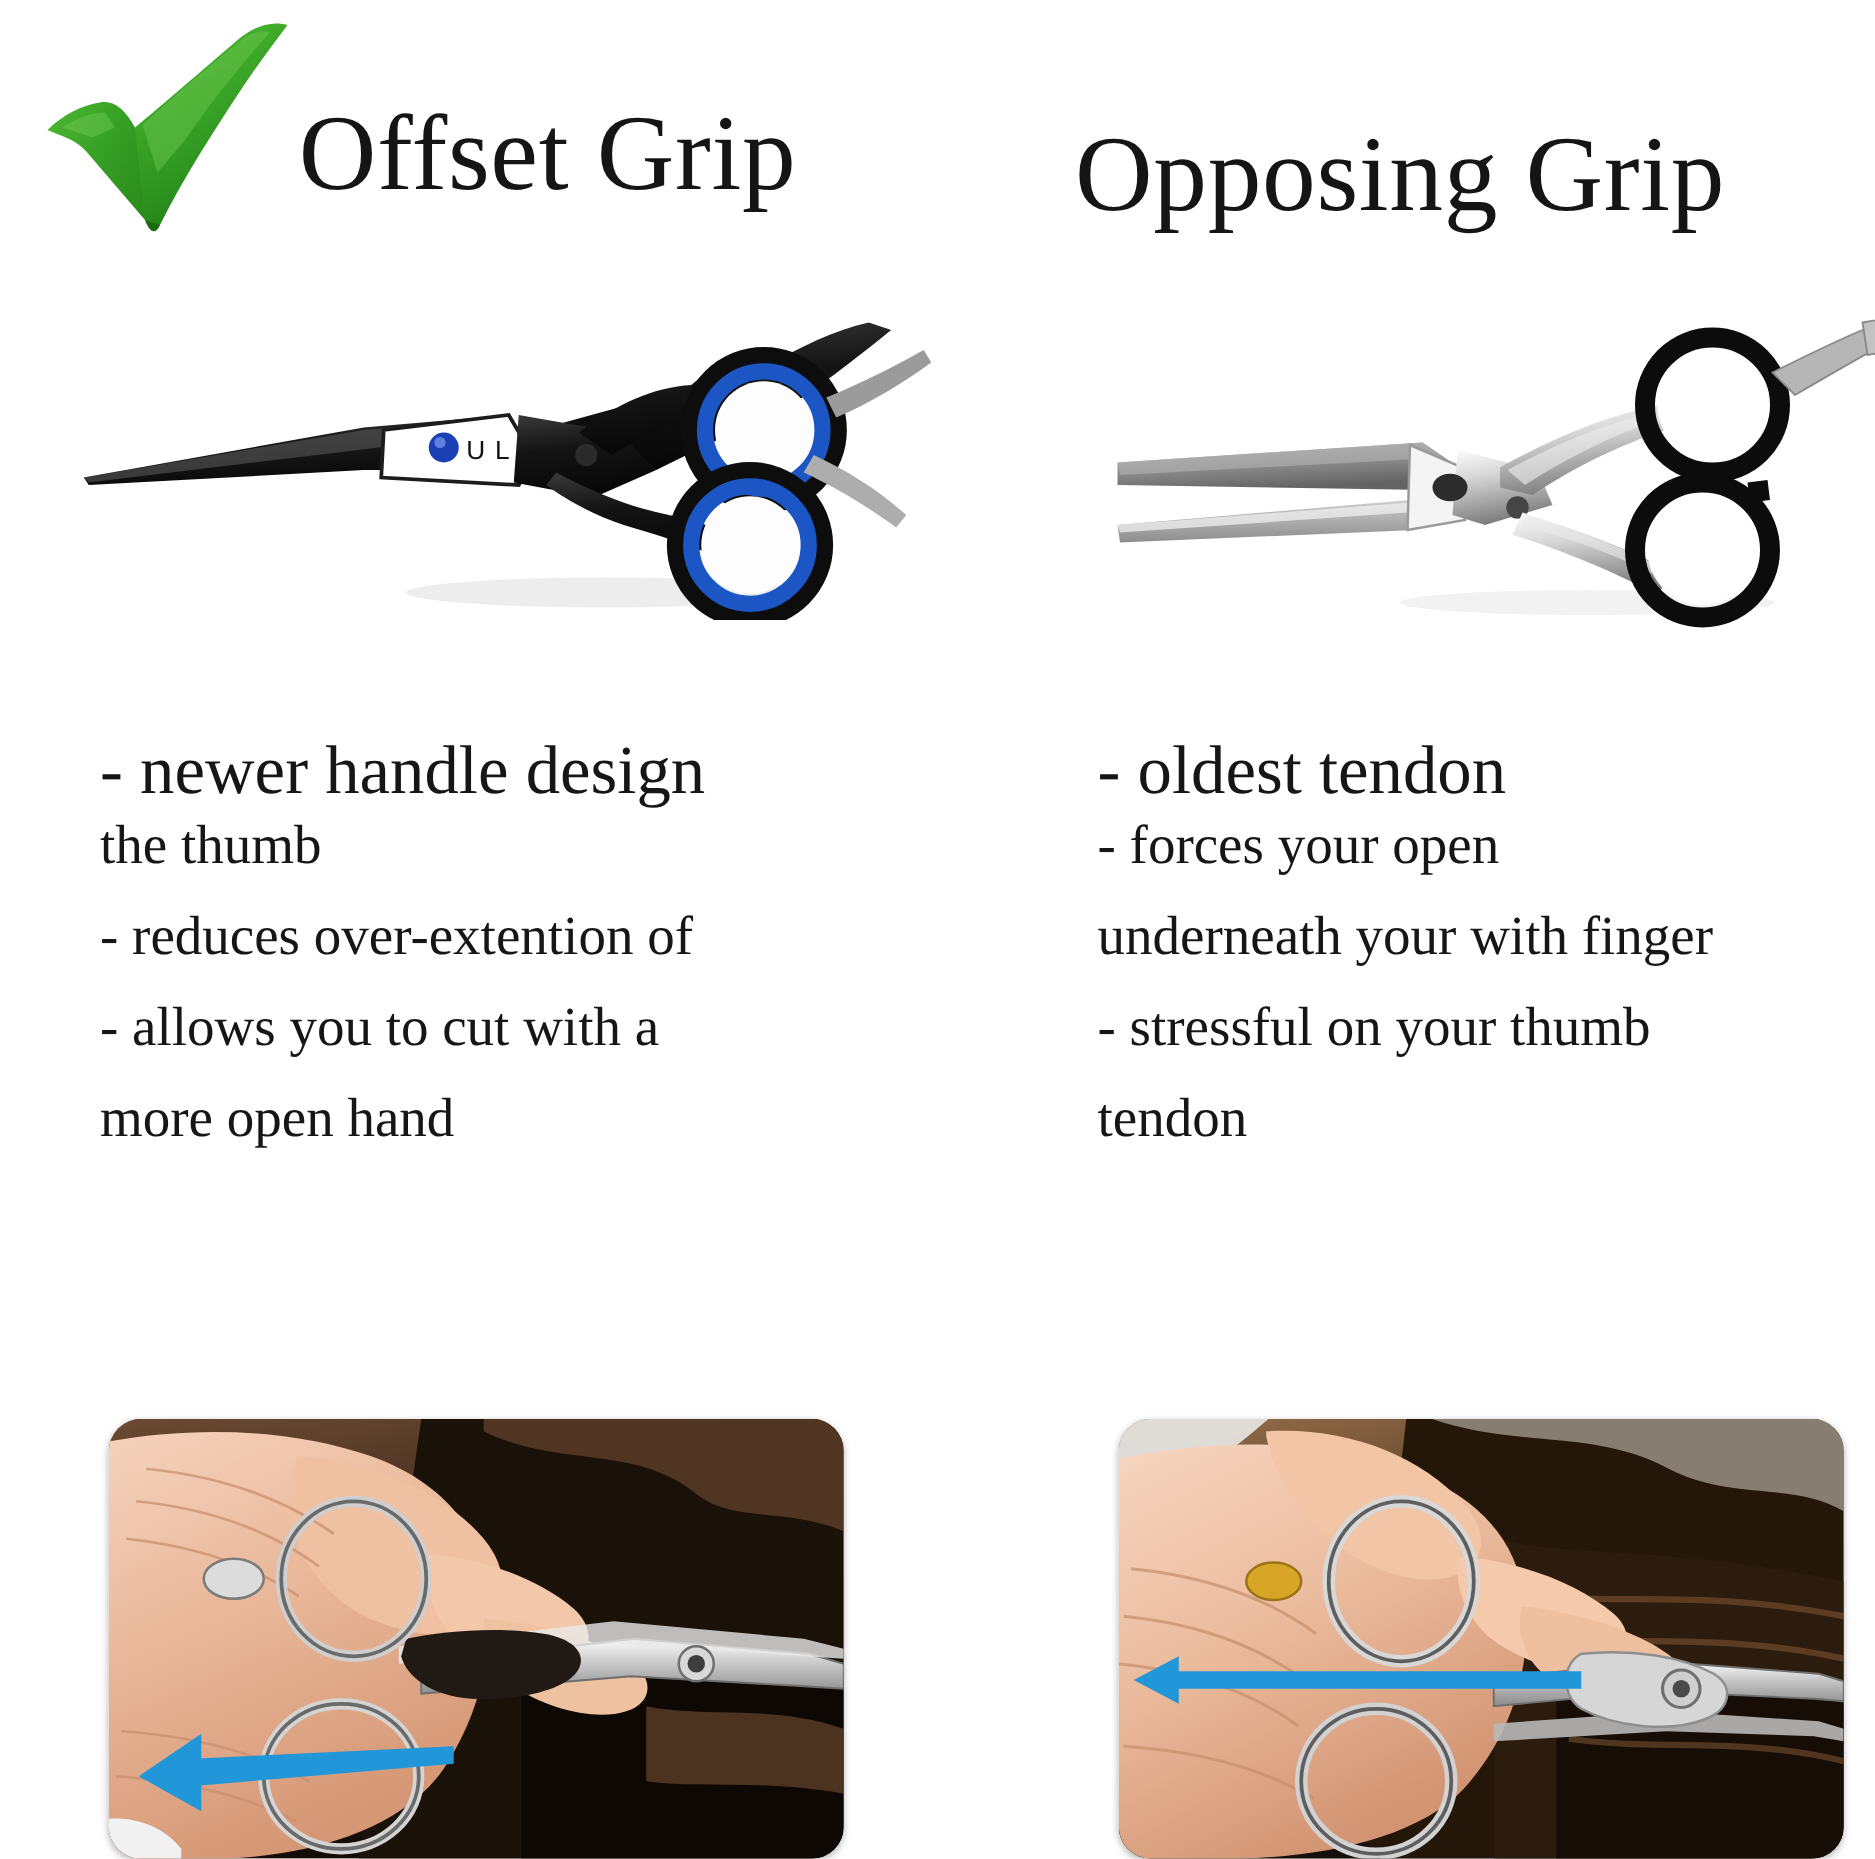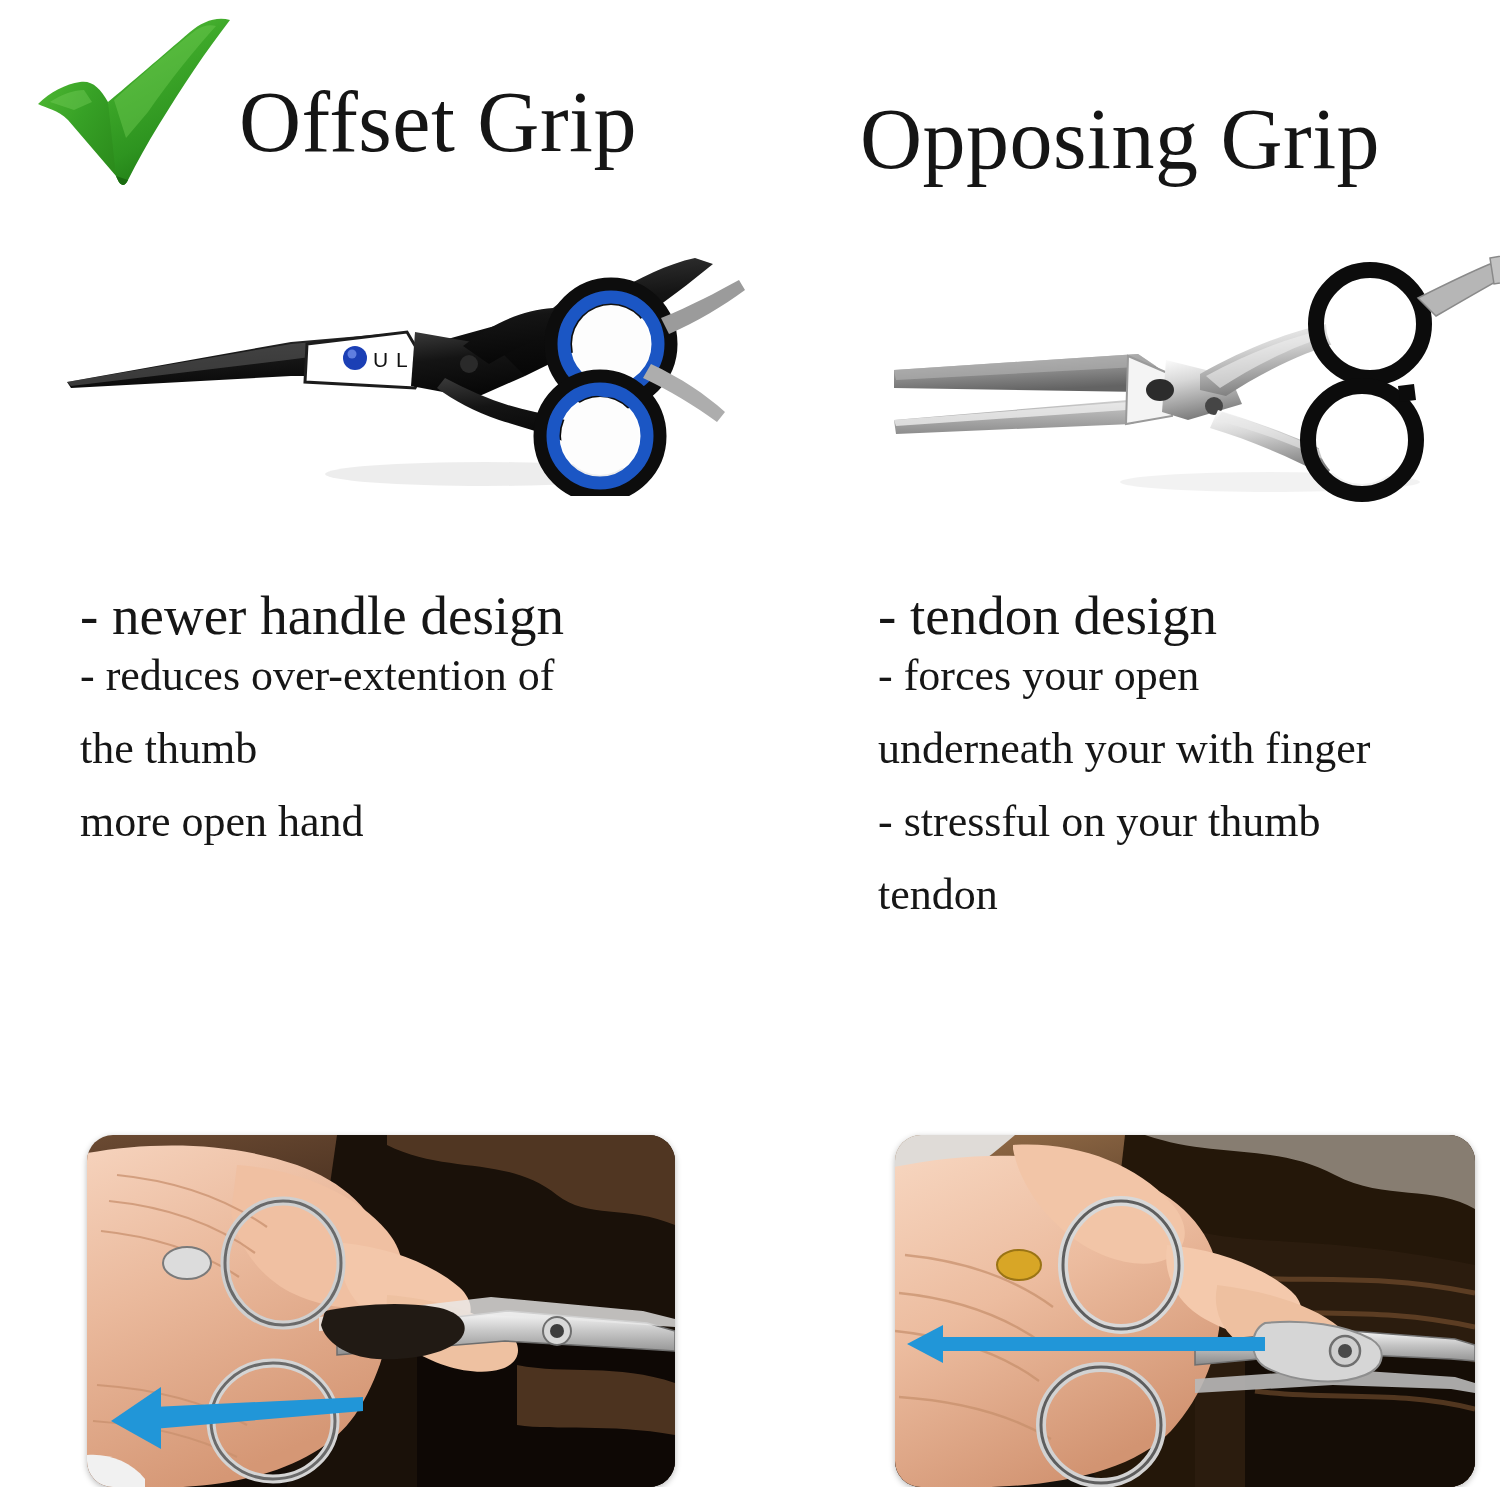--- a/index.html
+++ b/index.html
@@ -205,22 +205,23 @@
 
         <path d="M606 82 C636 70, 662 56, 684 44 L690 54
                  C668 70, 642 86, 614 98 Z" fill="#9b9b9b"></path>
         <path d="M596 128 C626 142, 650 158, 670 176 L662 186
                  C640 170, 614 154, 588 142 Z" fill="#adadad"></path>
       </svg>
     </div>
 
     <div class="bullet-list">
       <div class="bullet lead">- newer handle design</div>
+      <div class="bullet normal">the thumb</div>
       <div class="bullet normal">- reduces over-extention of</div>
-      <div class="bullet normal">the thumb</div>
+      <div class="bullet normal">- allows you to cut with a</div>
       <div class="bullet normal">more open hand</div>
     </div>
 
     <div class="photo">
       <svg viewBox="0 0 588 352" preserveAspectRatio="xMidYMid slice">
         <defs>
           <linearGradient id="hairL" x1="0" y1="0" x2="0.3" y2="1">
             <stop offset="0%" stop-color="#6b4a32"></stop>
             <stop offset="45%" stop-color="#3a2518"></stop>
             <stop offset="100%" stop-color="#120b06"></stop>
@@ -350,21 +351,21 @@
 
         <g>
           <circle cx="492" cy="212" r="54" fill="none" stroke="#0c0c0c" stroke-width="16"></circle>
           <circle cx="492" cy="212" r="44" fill="#ffffff"></circle>
           <path d="M528 158 L544 156 L546 172 L530 174 Z" fill="#0c0c0c"></path>
         </g>
       </svg>
     </div>
 
     <div class="bullet-list">
-      <div class="bullet lead">- tendon design</div>
+      <div class="bullet lead">- oldest tendon</div>
       <div class="bullet normal">- forces your open</div>
       <div class="bullet normal">underneath your with finger</div>
       <div class="bullet normal">- stressful on your thumb</div>
       <div class="bullet normal">tendon</div>
     </div>
 
     <div class="photo">
       <svg viewBox="0 0 580 352" preserveAspectRatio="xMidYMid slice">
         <defs>
           <linearGradient id="hairR" x1="0.2" y1="0" x2="0.6" y2="1">

